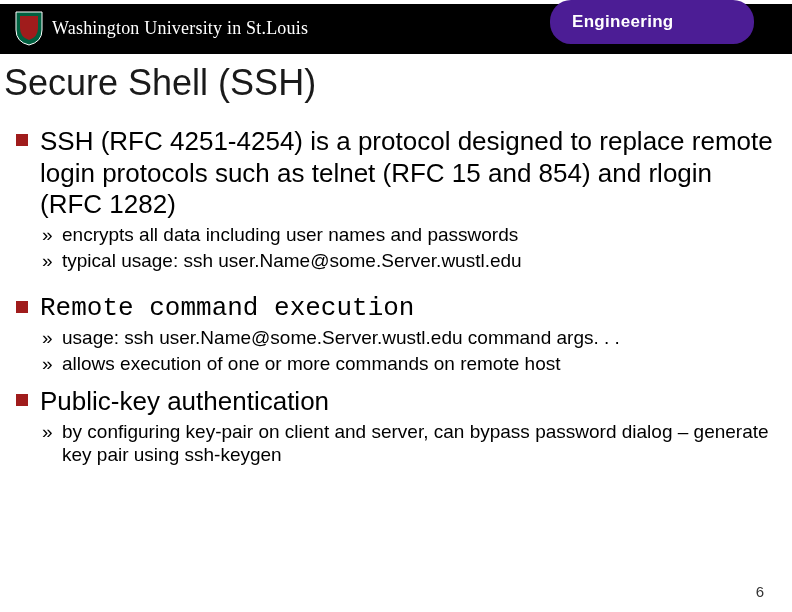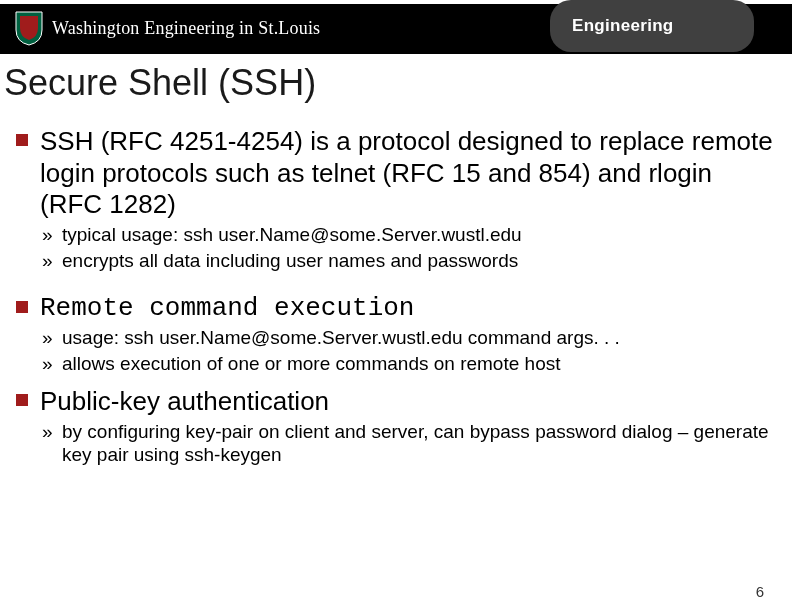--- a/index.html
+++ b/index.html
@@ -1,19 +1,19 @@
 <!DOCTYPE html>
 <html><head>
 <meta charset="utf-8">
 <style>
   * { margin: 0; padding: 0; box-sizing: border-box; }
   html, body { width: 792px; height: 612px; background: #fff; font-family: Verdana, Geneva, sans-serif; color: #000; overflow: hidden; }
   .slide { position: relative; width: 792px; height: 612px; }
   .header-bar { position: absolute; top: 4px; left: 0; width: 792px; height: 50px; background: #000; }
-  .eng-box { position: absolute; top: 0; right: 38px; width: 204px; height: 52px; background: #404040; display: flex; align-items: center; padding-left: 22px; border-radius: 21px; }
+  .eng-box { position: absolute; top: 0; right: 38px; width: 204px; height: 44px; background: #4c1d95; display: flex; align-items: center; padding-left: 22px; border-radius: 21px; }
   .eng-box span { color: #fff; font-weight: bold; font-size: 17px; letter-spacing: 0.3px; }
   .logo { position: absolute; top: 6px; left: 14px; height: 44px; display: flex; align-items: center; }
   .shield { width: 30px; height: 36px; margin-right: 8px; }
   .logo-text { color: #fff; font-family: Georgia, 'Times New Roman', serif; font-size: 18px; letter-spacing: 0.2px; }
   .title { position: absolute; top: 62px; left: 4px; font-family: Verdana, sans-serif; font-size: 36px; color: #1a1a1a; }
   .content { position: absolute; top: 118px; left: 14px; width: 760px; }
   .l1 { margin-top: 8px; margin-bottom: 2px; }
   .l1-text { font-size: 26px; line-height: 1.22; padding-left: 26px; position: relative; }
   .l1-text .sq { position: absolute; left: 2px; top: 8px; width: 12px; height: 12px; background: #a01c1c; }
   .l2 { font-size: 19px; line-height: 1.25; padding-left: 48px; position: relative; margin-top: 2px; }
@@ -29,35 +29,35 @@
 
   <div class="header-bar"></div>
   <div class="eng-box">
     <span>Engineering</span>
   </div>
   <div class="logo">
     <svg class="shield" viewBox="0 0 30 36">
       <path d="M2 2 H28 V20 Q28 32 15 35 Q2 32 2 20 Z" fill="#006040" stroke="#fff" stroke-width="1"></path>
       <path d="M6 6 H24 V18 Q24 27 15 30 Q6 27 6 18 Z" fill="#a01c1c"></path>
     </svg>
-    <span class="logo-text">Washington Engineering in St.Louis</span>
+    <span class="logo-text">Washington University in St.Louis</span>
   </div>
 
   <div class="title">Secure Shell (SSH)</div>
 
   <div class="content">
 
     <div class="l1">
       <div class="l1-text">
         <span class="sq"></span>
         <span>SSH (RFC 4251-4254) is a protocol designed to replace remote login protocols such as telnet (RFC 15 and 854) and rlogin (RFC 1282)</span>
       </div>
     </div>
+    <div class="l2">encrypts all data including user names and passwords</div>
     <div class="l2">typical usage: ssh user.Name@some.Server.wustl.edu</div>
-    <div class="l2">encrypts all data including user names and passwords</div>
 
     <div class="l1" style="margin-top:20px;font-family:Liberation Mono, monospace;">
       <div class="l1-text">
         <span class="sq"></span>
         <span>Remote command execution</span>
       </div>
     </div>
     <div class="l2">usage: ssh user.Name@some.Server.wustl.edu command args. . .</div>
     <div class="l2">allows execution of one or more commands on remote host</div>
 

